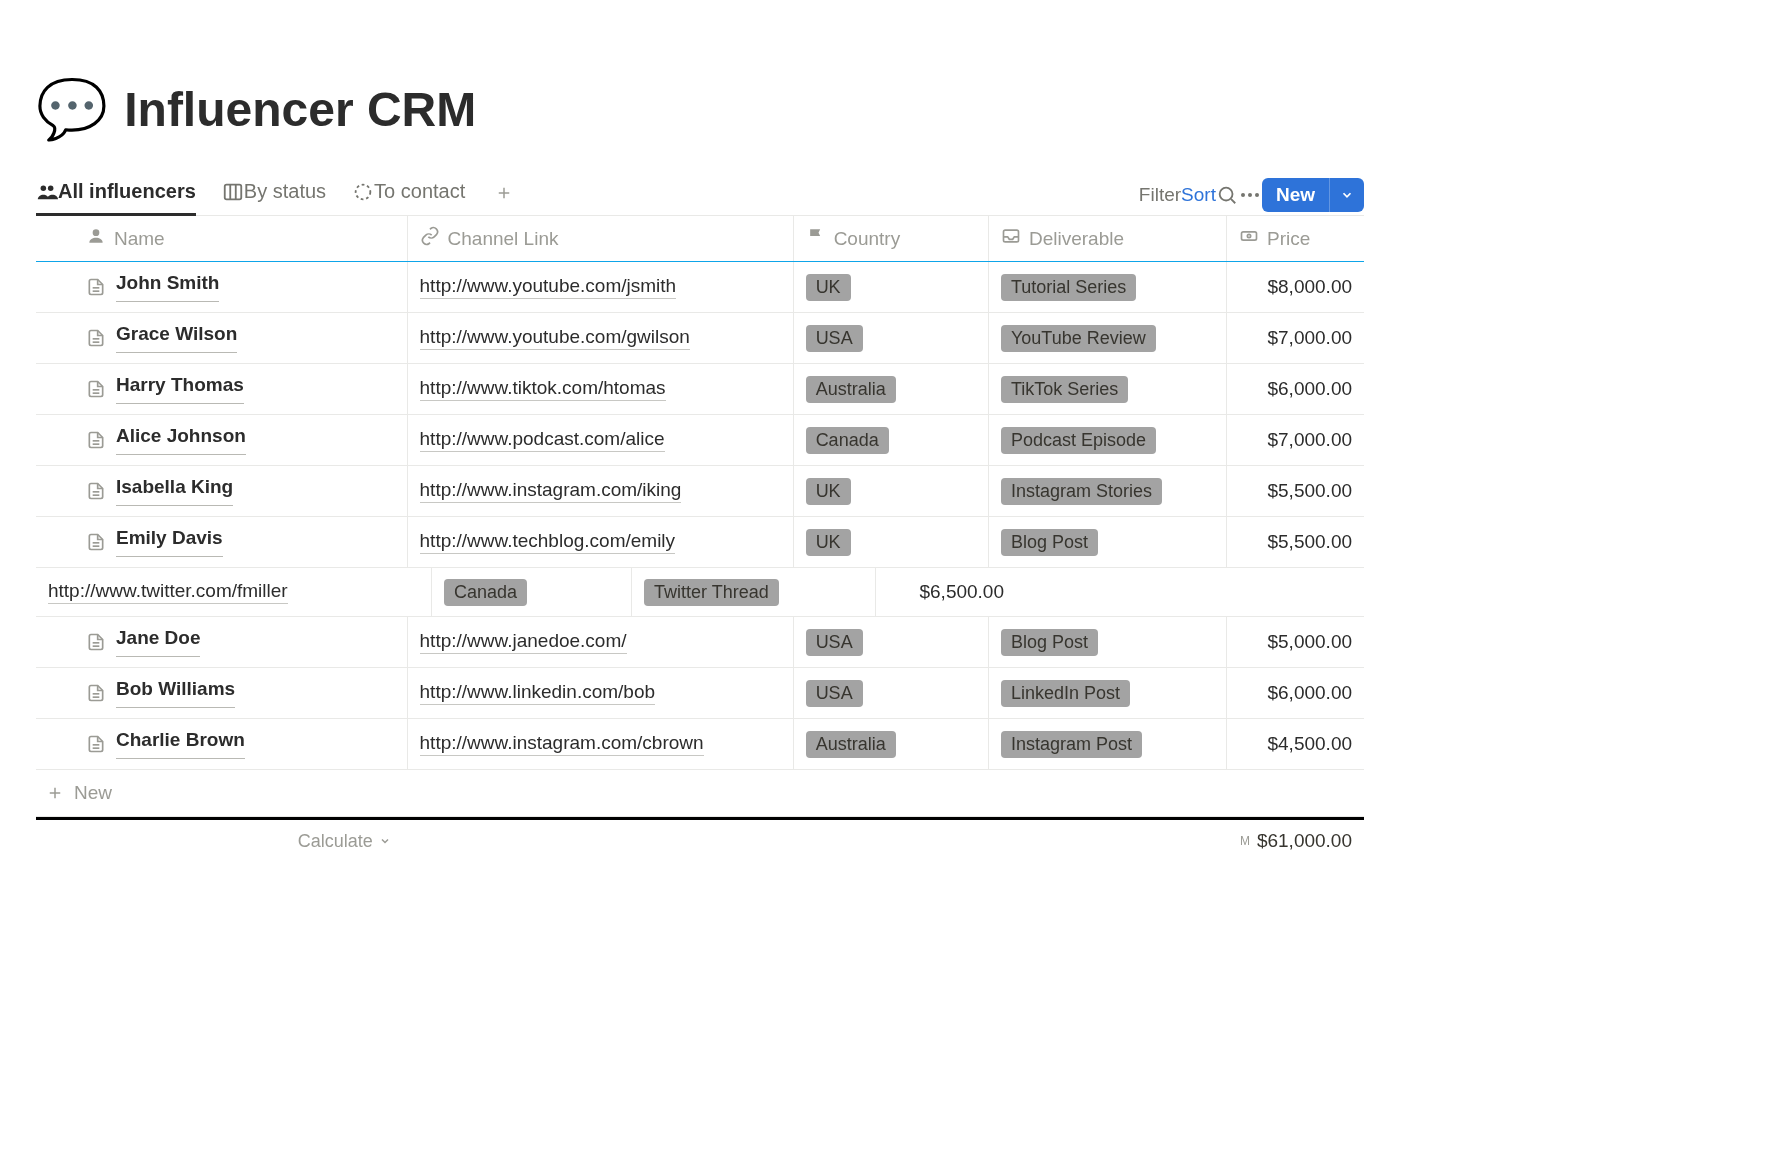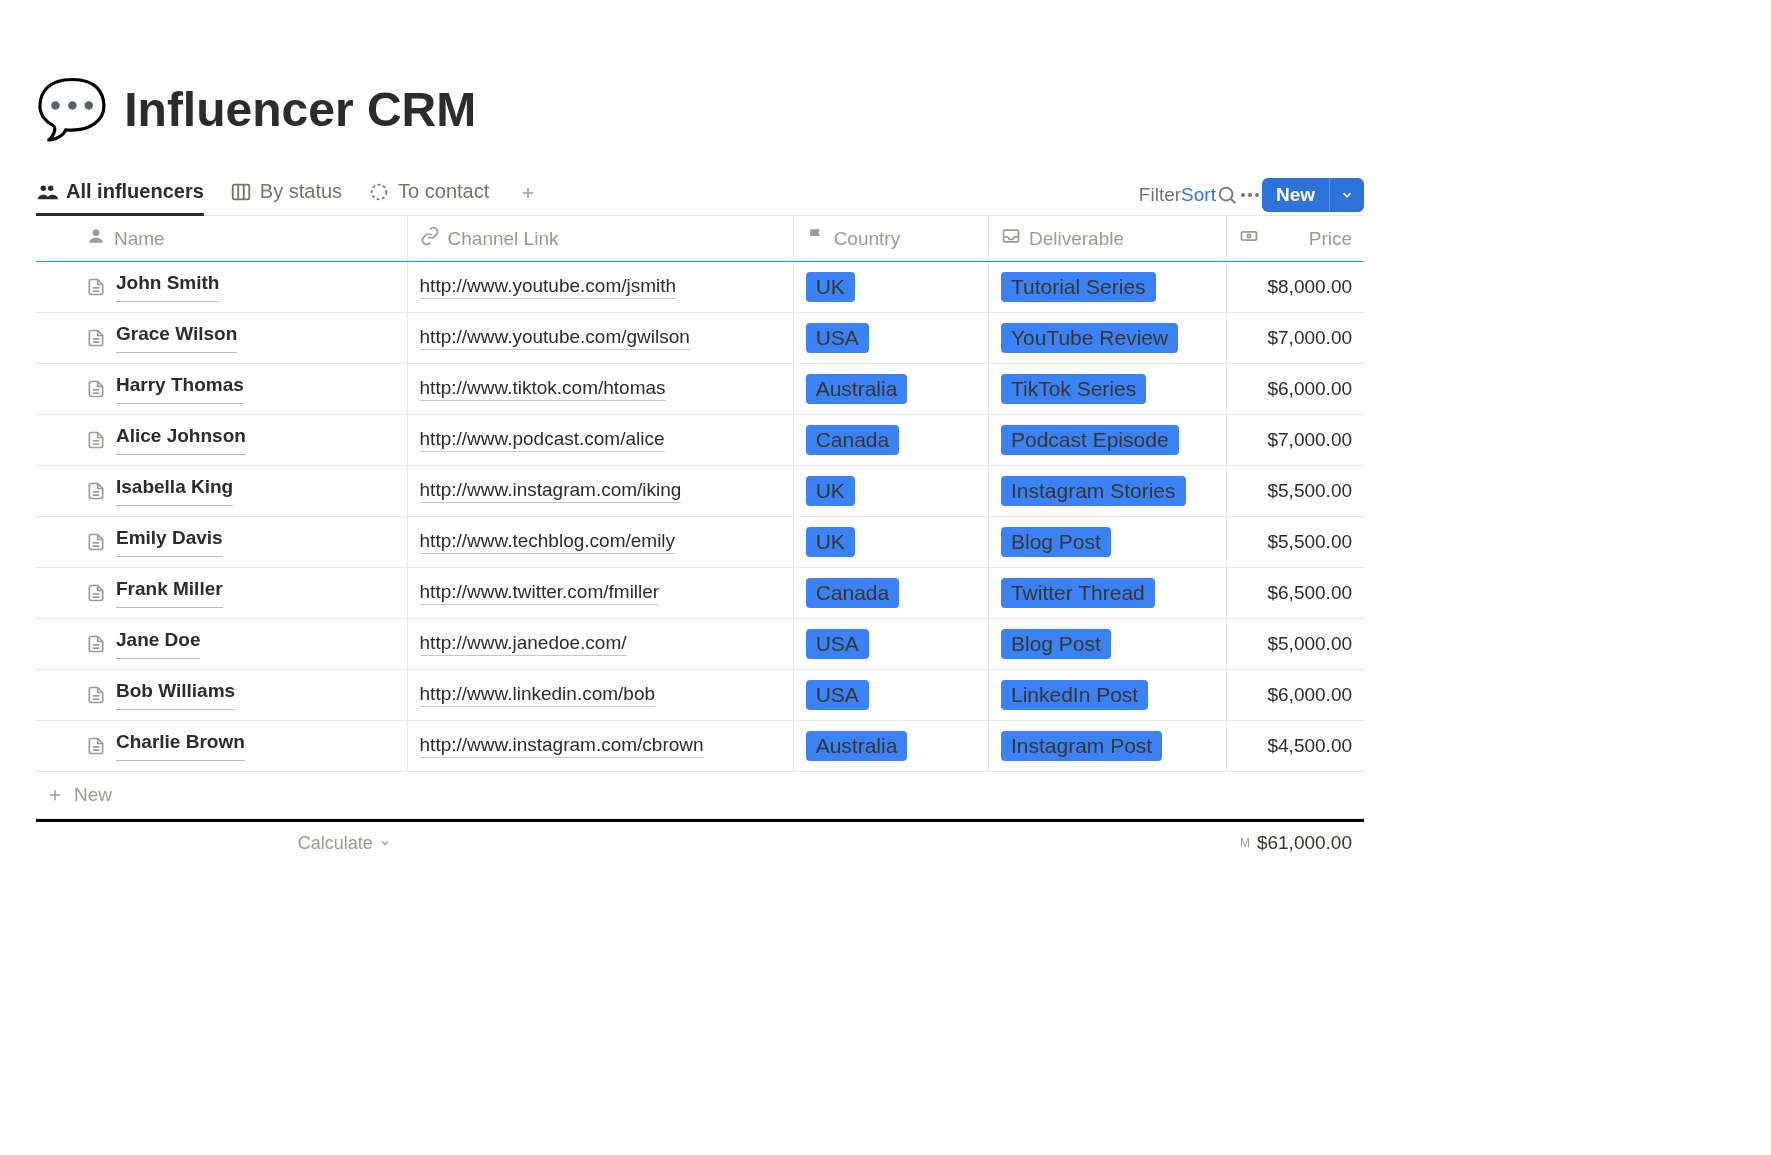--- a/index.html
+++ b/index.html
@@ -38,21 +38,21 @@
     margin-bottom: 0;
   }
   .tabs-left {
     display: flex;
     align-items: center;
     gap: 26px;
   }
   .tab {
     display: flex;
     align-items: center;
-    gap: 8px;
+    gap: 0;
     padding: 6px 0 10px 0;
     color: #75756f;
     font-size: 20px;
     font-weight: 500;
     cursor: pointer;
     border-bottom: 3px solid transparent;
     margin-bottom: -1px;
   }
   .tab.active {
     color: #2c2c2c;
@@ -121,21 +121,21 @@
     color: #9b9b95;
     font-size: 19px;
     font-weight: 400;
     border-right: 1px solid #e9e9e7;
   }
   .th:last-child { border-right: none; }
   .col-name   { width: 380px; padding-left: 50px; }
   .col-link   { width: 396px; }
   .col-country{ width: 200px; }
   .col-deliv  { width: 244px; }
-  .col-price  { width: 140px; justify-content: space-between; text-align: right; }
+  .col-price  { width: 140px; justify-content: flex-start; text-align: right; }
   .tbody .row {
     display: flex;
     border-bottom: 1px solid #e9e9e7;
   }
   .td {
     padding: 10px 12px;
     font-size: 19px;
     border-right: 1px solid #e9e9e7;
     display: flex;
     align-items: center;
@@ -158,25 +158,25 @@
   }
   .link-text {
     color: #2c2c2c;
     border-bottom: 1px solid #c8c8c4;
     padding-bottom: 1px;
     overflow: hidden;
     text-overflow: ellipsis;
     white-space: nowrap;
   }
   .tag {
-    background: #3b82f6;
+    background: #a3a3a3;
     color: #37352f;
     border-radius: 4px;
     padding: 3px 10px;
-    font-size: 21px;
+    font-size: 18px;
   }
   .td.col-price {
     justify-content: flex-end;
     color: #2c2c2c;
   }
   .new-row {
     display: flex;
     align-items: center;
     gap: 10px;
     padding: 12px 12px 12px 10px;
@@ -467,31 +467,20 @@
             <span class="tag">UK</span>
           </div>
           <div class="td col-deliv">
             <span class="tag">Blog Post</span>
           </div>
           <div class="td col-price">
             <span>$5,500.00</span>
           </div>
         </div>
         <div class="row">
-          <div class="td col-name">
-            <span class="page-icon">
-              <svg width="20" height="20" viewBox="0 0 24 24" fill="none" stroke="currentColor" stroke-width="2">
-                <path d="M14 3H6a2 2 0 0 0-2 2v14a2 2 0 0 0 2 2h12a2 2 0 0 0 2-2V9z"></path>
-                <path d="M14 3v6h6"></path>
-                <line x1="8" y1="13" x2="16" y2="13"></line>
-                <line x1="8" y1="17" x2="16" y2="17"></line>
-              </svg>
-            </span>
-            <span class="name-text">Frank Miller</span>
-          </div>
           <div class="td col-link">
             <span class="link-text">http://www.twitter.com/fmiller</span>
           </div>
           <div class="td col-country">
             <span class="tag">Canada</span>
           </div>
           <div class="td col-deliv">
             <span class="tag">Twitter Thread</span>
           </div>
           <div class="td col-price">

